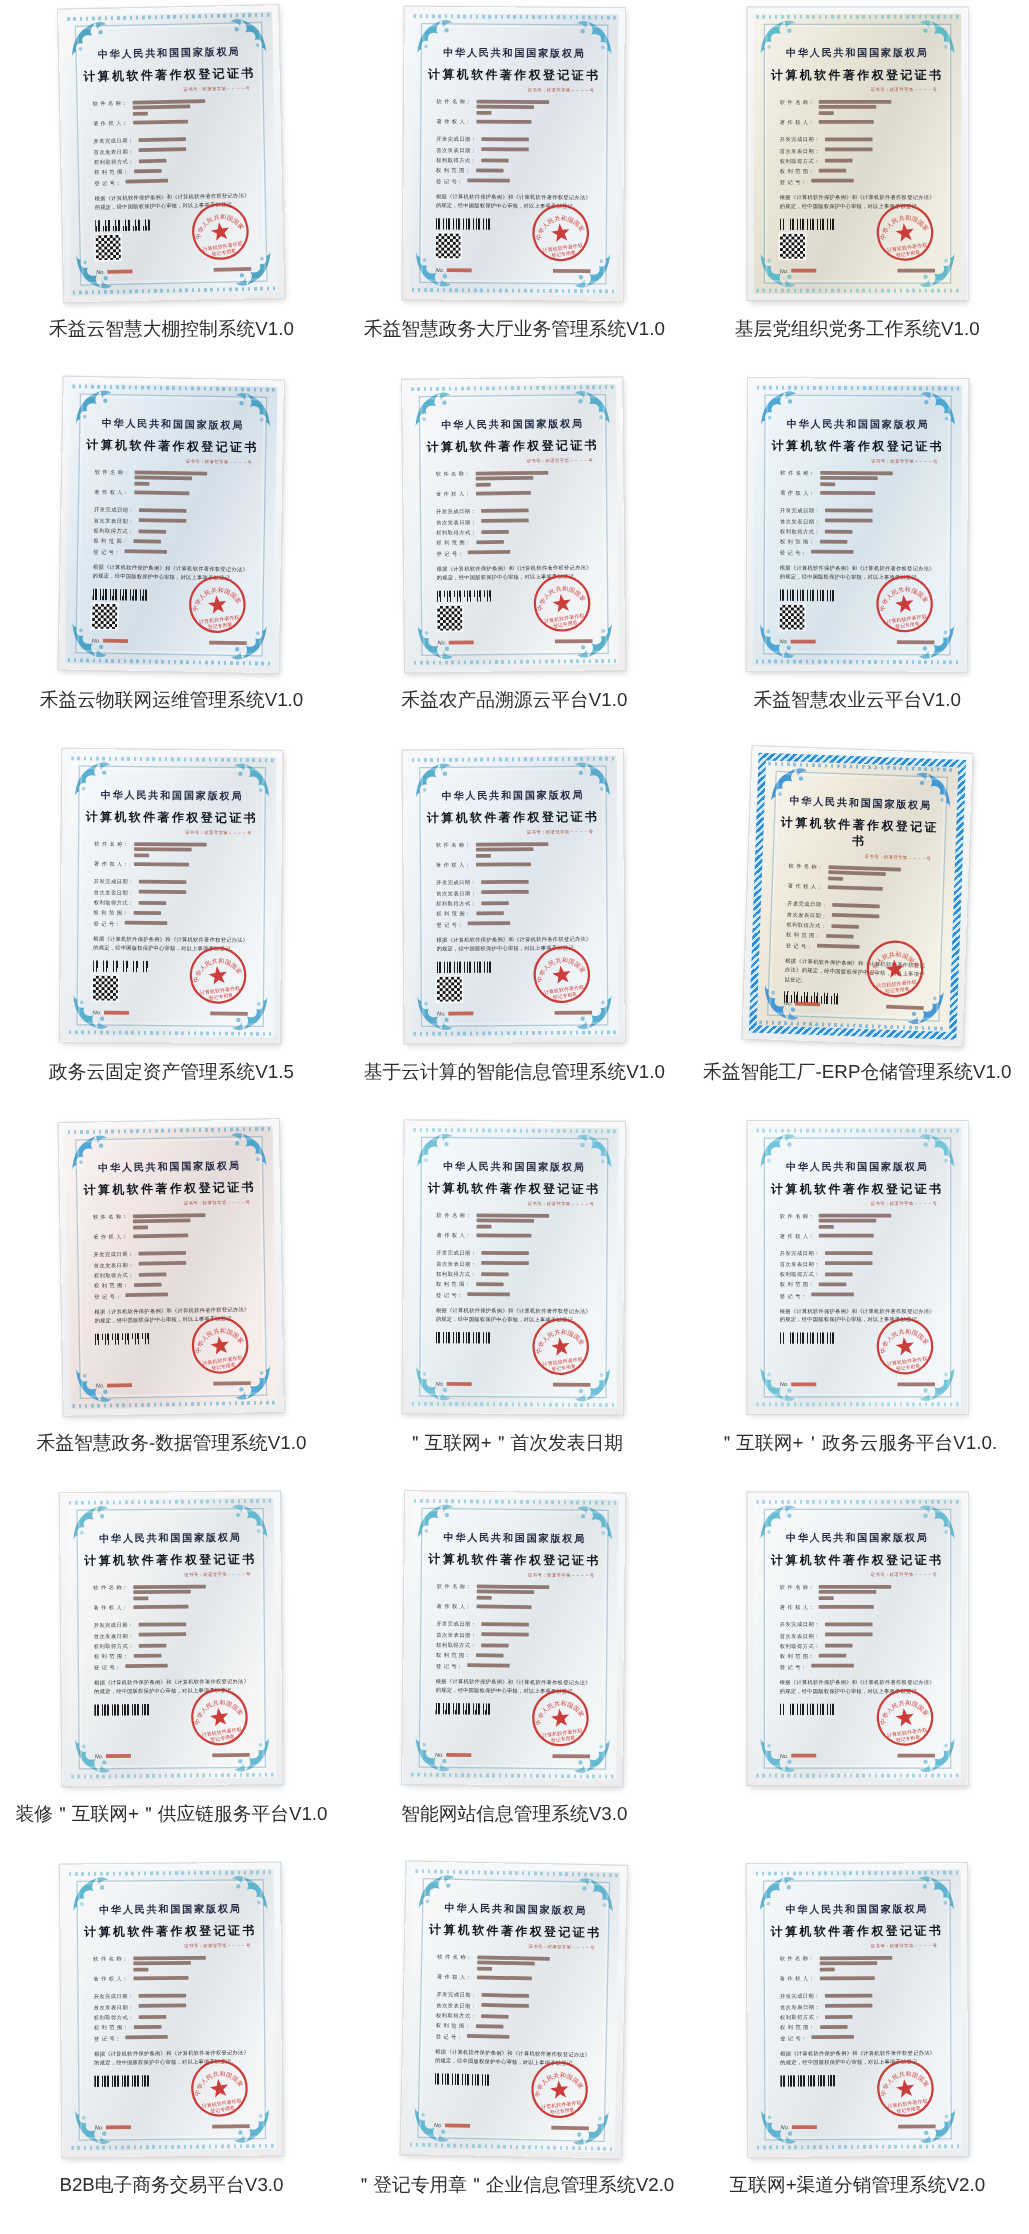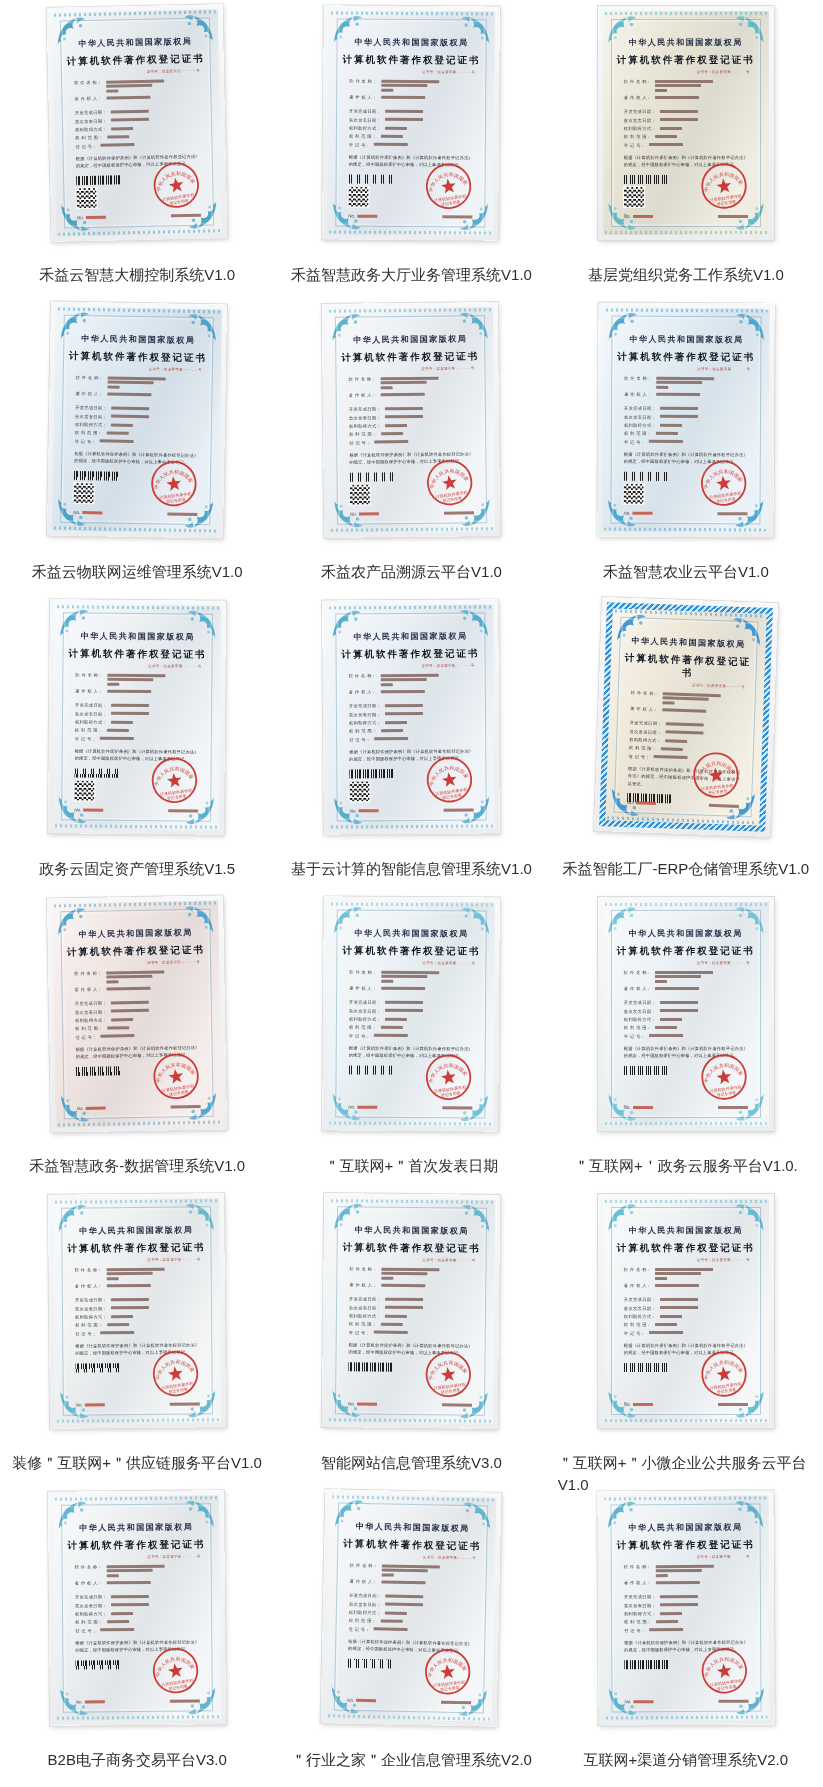--- a/index.html
+++ b/index.html
@@ -134,23 +134,23 @@
   .bottomline {
     position:absolute; left:12px; right:12px; bottom:7px;
     display:flex; justify-content:space-between; align-items:center;
   }
   .serial { display:flex; align-items:center; gap:2px; font-size:4.5px; color:#444; font-style:italic; }
   .serial i { display:block; width:20px; height:3px; background:#c05040; opacity:.85; }
   .datebar { display:block; width:30px; height:3px; background:#8a5a50; opacity:.8; }
 
   
   .caption {
-    margin-top:24px;
+    margin-top:13px;
     max-width:256px;
-    text-align:left;
+    text-align:center;
     font-size:15px; line-height:1.45;
     color:#2e2e2e;
   }
 
   .hidden-defs { position:absolute; width:0; height:0; overflow:hidden; }
 </style>
 </head>
 <body>
 
 <svg class="hidden-defs" aria-hidden="true">
@@ -1536,21 +1536,20 @@
           <div class="bottomline">
             <span class="serial">
               <span>No.</span>
                 <i></i>
             </span>
             <span class="datebar"></span>
           </div>
         </div>
       </div>
     </div>
-    <figcaption class="caption">＂互联网+＂小微企业公共服务云平台V1.0</figcaption>
   </figure>
 
   <figure class="cell">
     <div class="photo" style="--paper: #eef1f3; --accent: #52aecb; --tilt: -0.5deg;">
       <div class="paper">
         <svg class="fl tl">
             <use href="#fl"></use>
           </svg>
         <svg class="fl tr">
             <use href="#fl"></use>
@@ -1720,21 +1719,21 @@
           <div class="bottomline">
             <span class="serial">
               <span>No.</span>
                 <i></i>
             </span>
             <span class="datebar"></span>
           </div>
         </div>
       </div>
     </div>
-    <figcaption class="caption">＂行业之家＂企业信息管理系统V2.0</figcaption>
+    <figcaption class="caption">＂登记专用章＂企业信息管理系统V2.0</figcaption>
   </figure>
 
   <figure class="cell">
     <div class="photo" style="--paper: #ecf1f4; --accent: #50accc; --tilt: -0.3deg;">
       <div class="paper">
         <svg class="fl tl">
             <use href="#fl"></use>
           </svg>
         <svg class="fl tr">
             <use href="#fl"></use>

